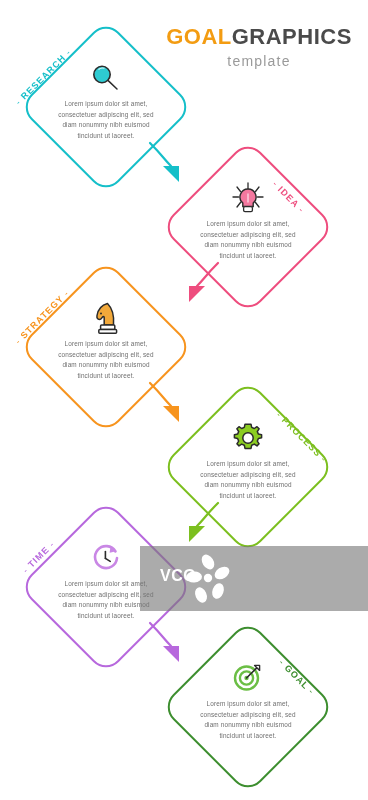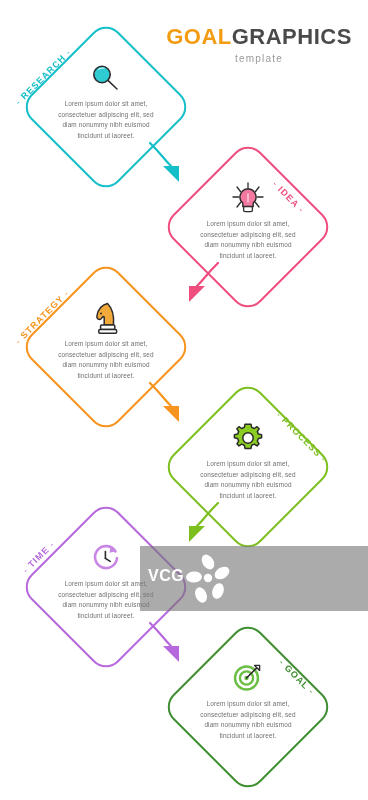--- a/index.html
+++ b/index.html
@@ -10,21 +10,21 @@
     overflow:hidden;
     position:relative;
   }
   #stage{position:absolute;left:0;top:0;width:368px;height:800px;overflow:hidden;}
 
   
   #header{position:absolute;right:14px;top:26px;text-align:center;width:190px;}
   #title{font-size:22px;letter-spacing:.5px;line-height:1;white-space:nowrap;}
   #title .a{color:#F39C12;font-weight:bold;}
   #title .b{color:#4A4A4A;font-weight:bold;margin-top:40px;}
-  #subtitle{font-size:10px;color:#9a9a9a;margin-top:5px;letter-spacing:1.2px;}
+  #subtitle{font-size:14px;color:#9a9a9a;margin-top:5px;letter-spacing:1.2px;}
 
   
   .node{position:absolute;width:124px;height:124px;}
   .dbox{
     position:absolute;left:0;top:0;width:124px;height:124px;
     box-sizing:border-box;
     border:2px solid #000;border-radius:18px;
     transform:rotate(45deg);
     background:transparent;
   }
@@ -53,21 +53,21 @@
   #wm-band{
     position:absolute;left:140px;top:546px;width:228px;height:65px;
     background:rgba(120,120,120,0.62);
   }
   #wm-id{
     position:absolute;left:222px;top:567px;
     font-size:11px;color:#e8e8e8;letter-spacing:.4px;white-space:nowrap;
   }
   #wm-logo{position:absolute;left:146px;top:548px;width:90px;height:60px;}
   #wm-word{
-    position:absolute;left:148px;top:567px;
+    position:absolute;left:160px;top:567px;
     font-size:16px;font-weight:bold;color:#ffffff;letter-spacing:.5px;
   }
 </style>
 </head>
 <body>
 
 <div id="stage">
 
   <svg class="conn" viewBox="0 0 368 800">
 

